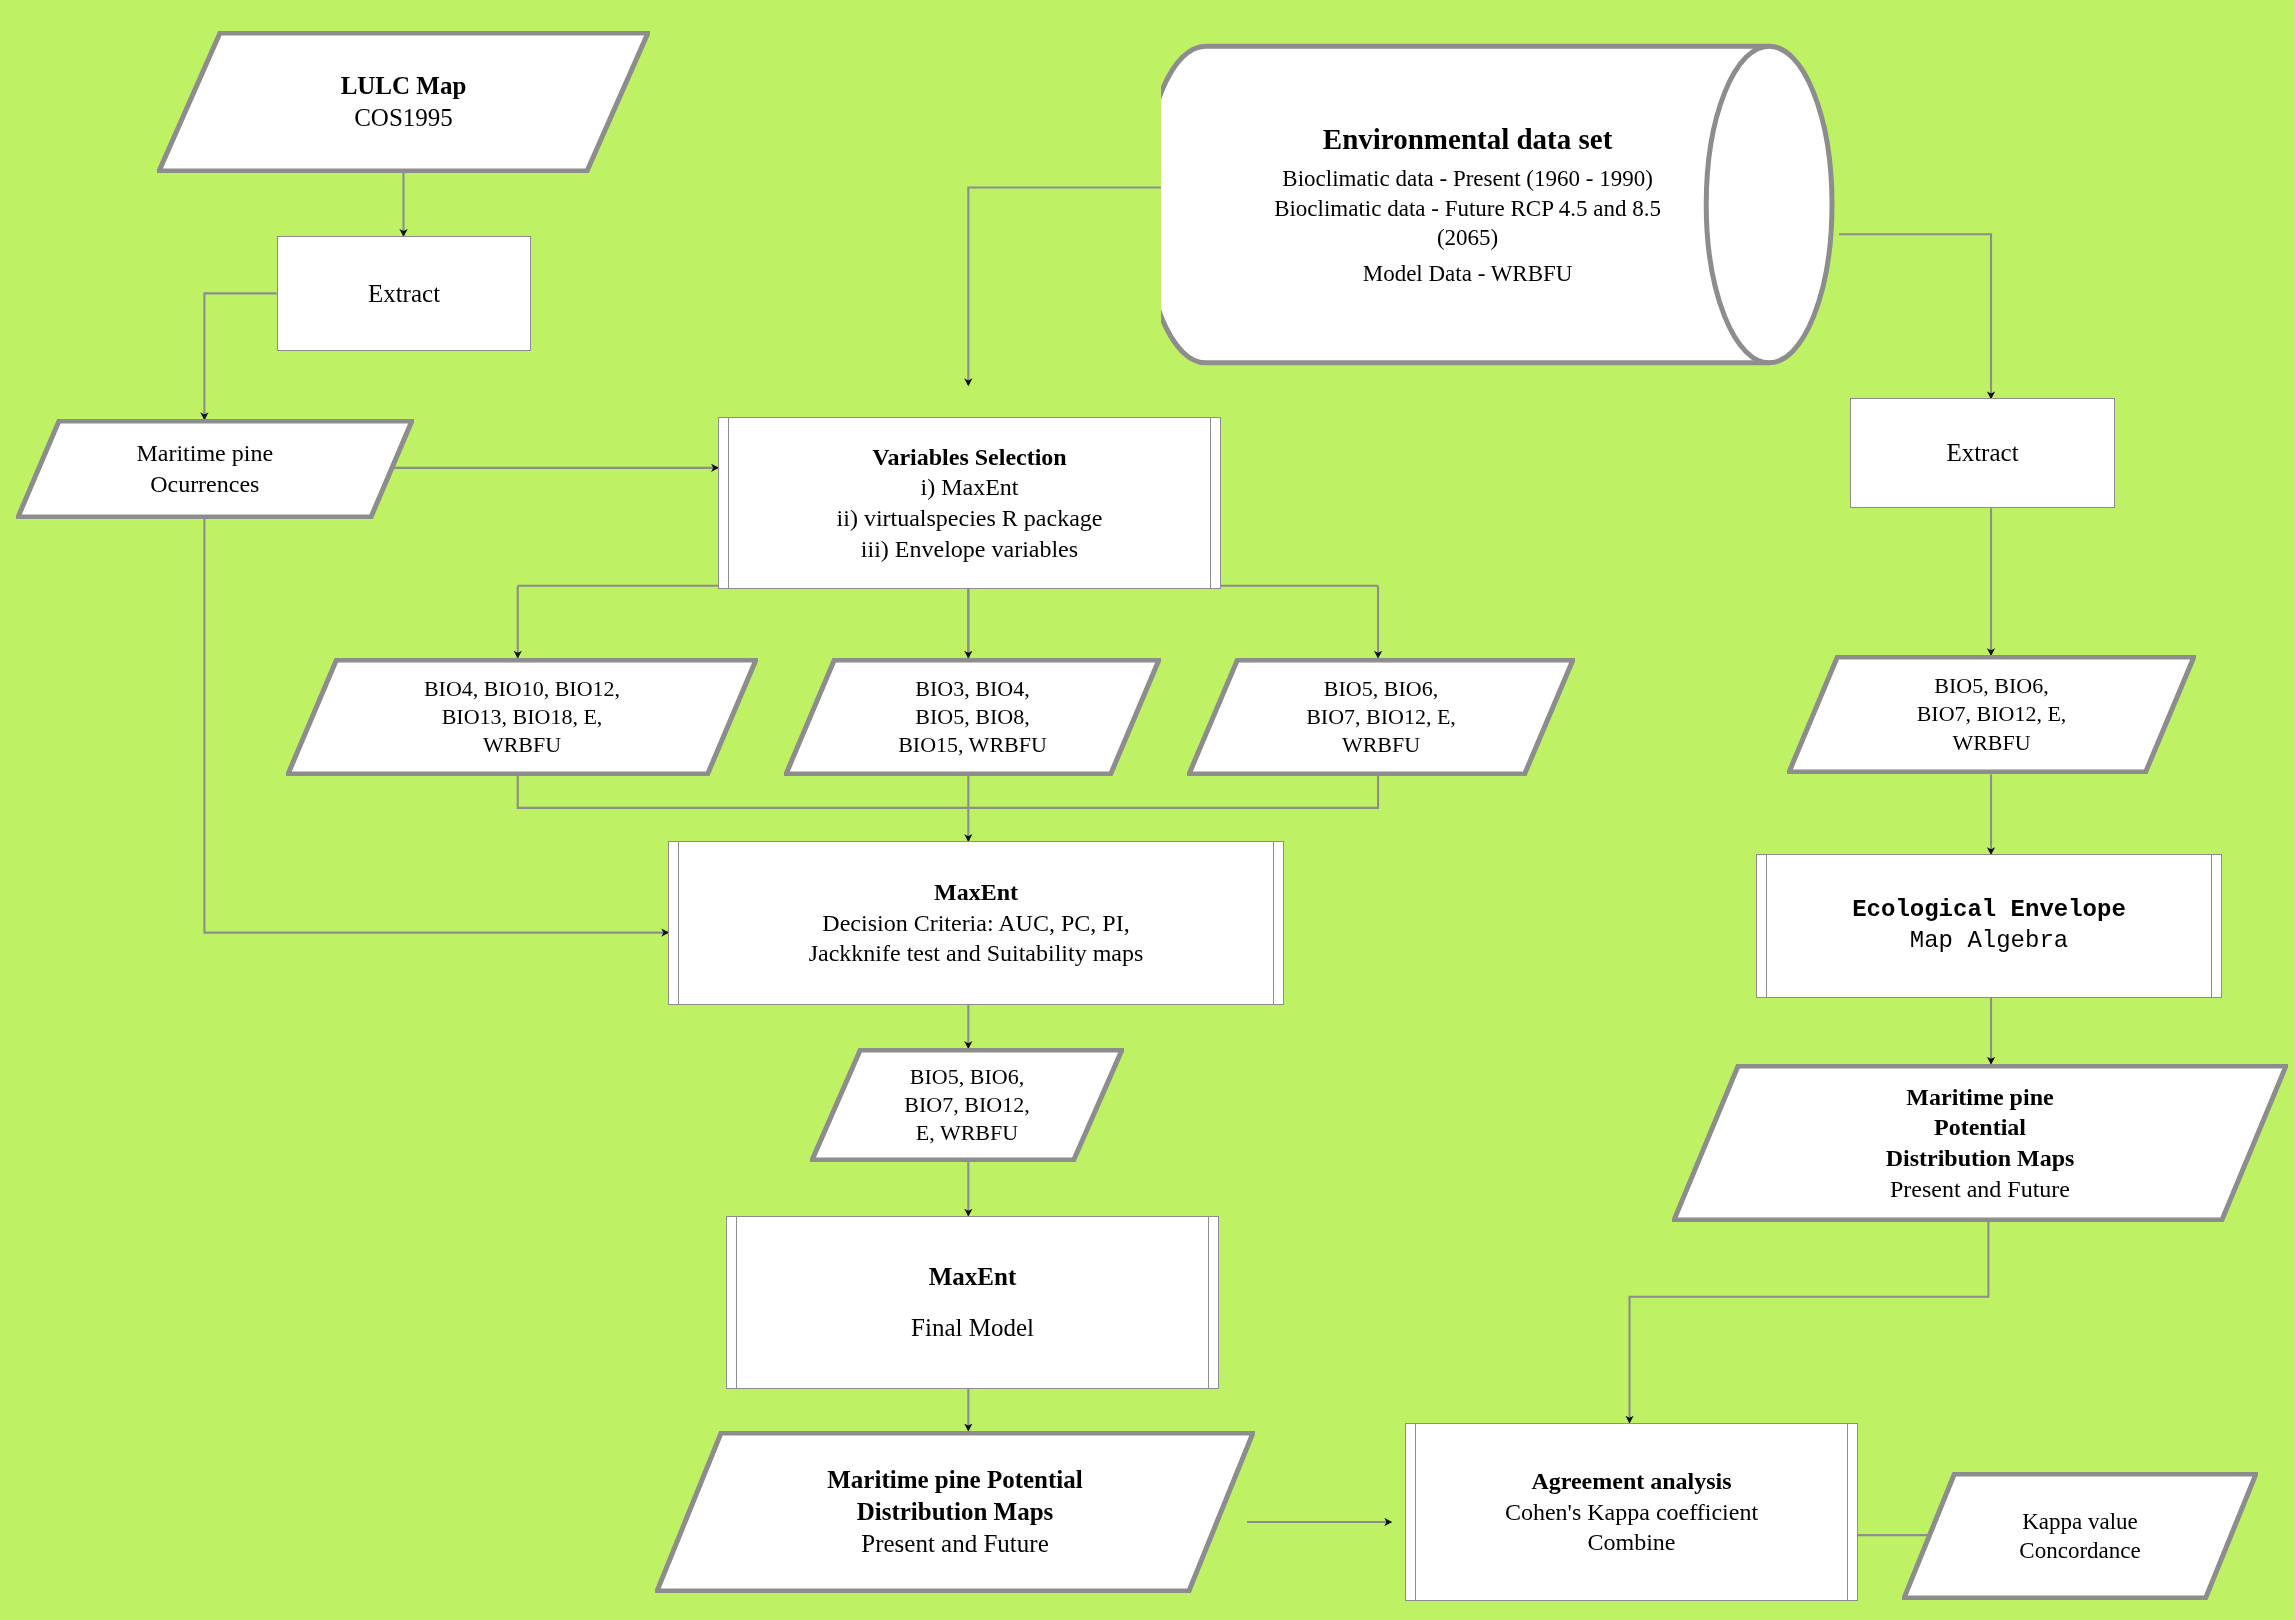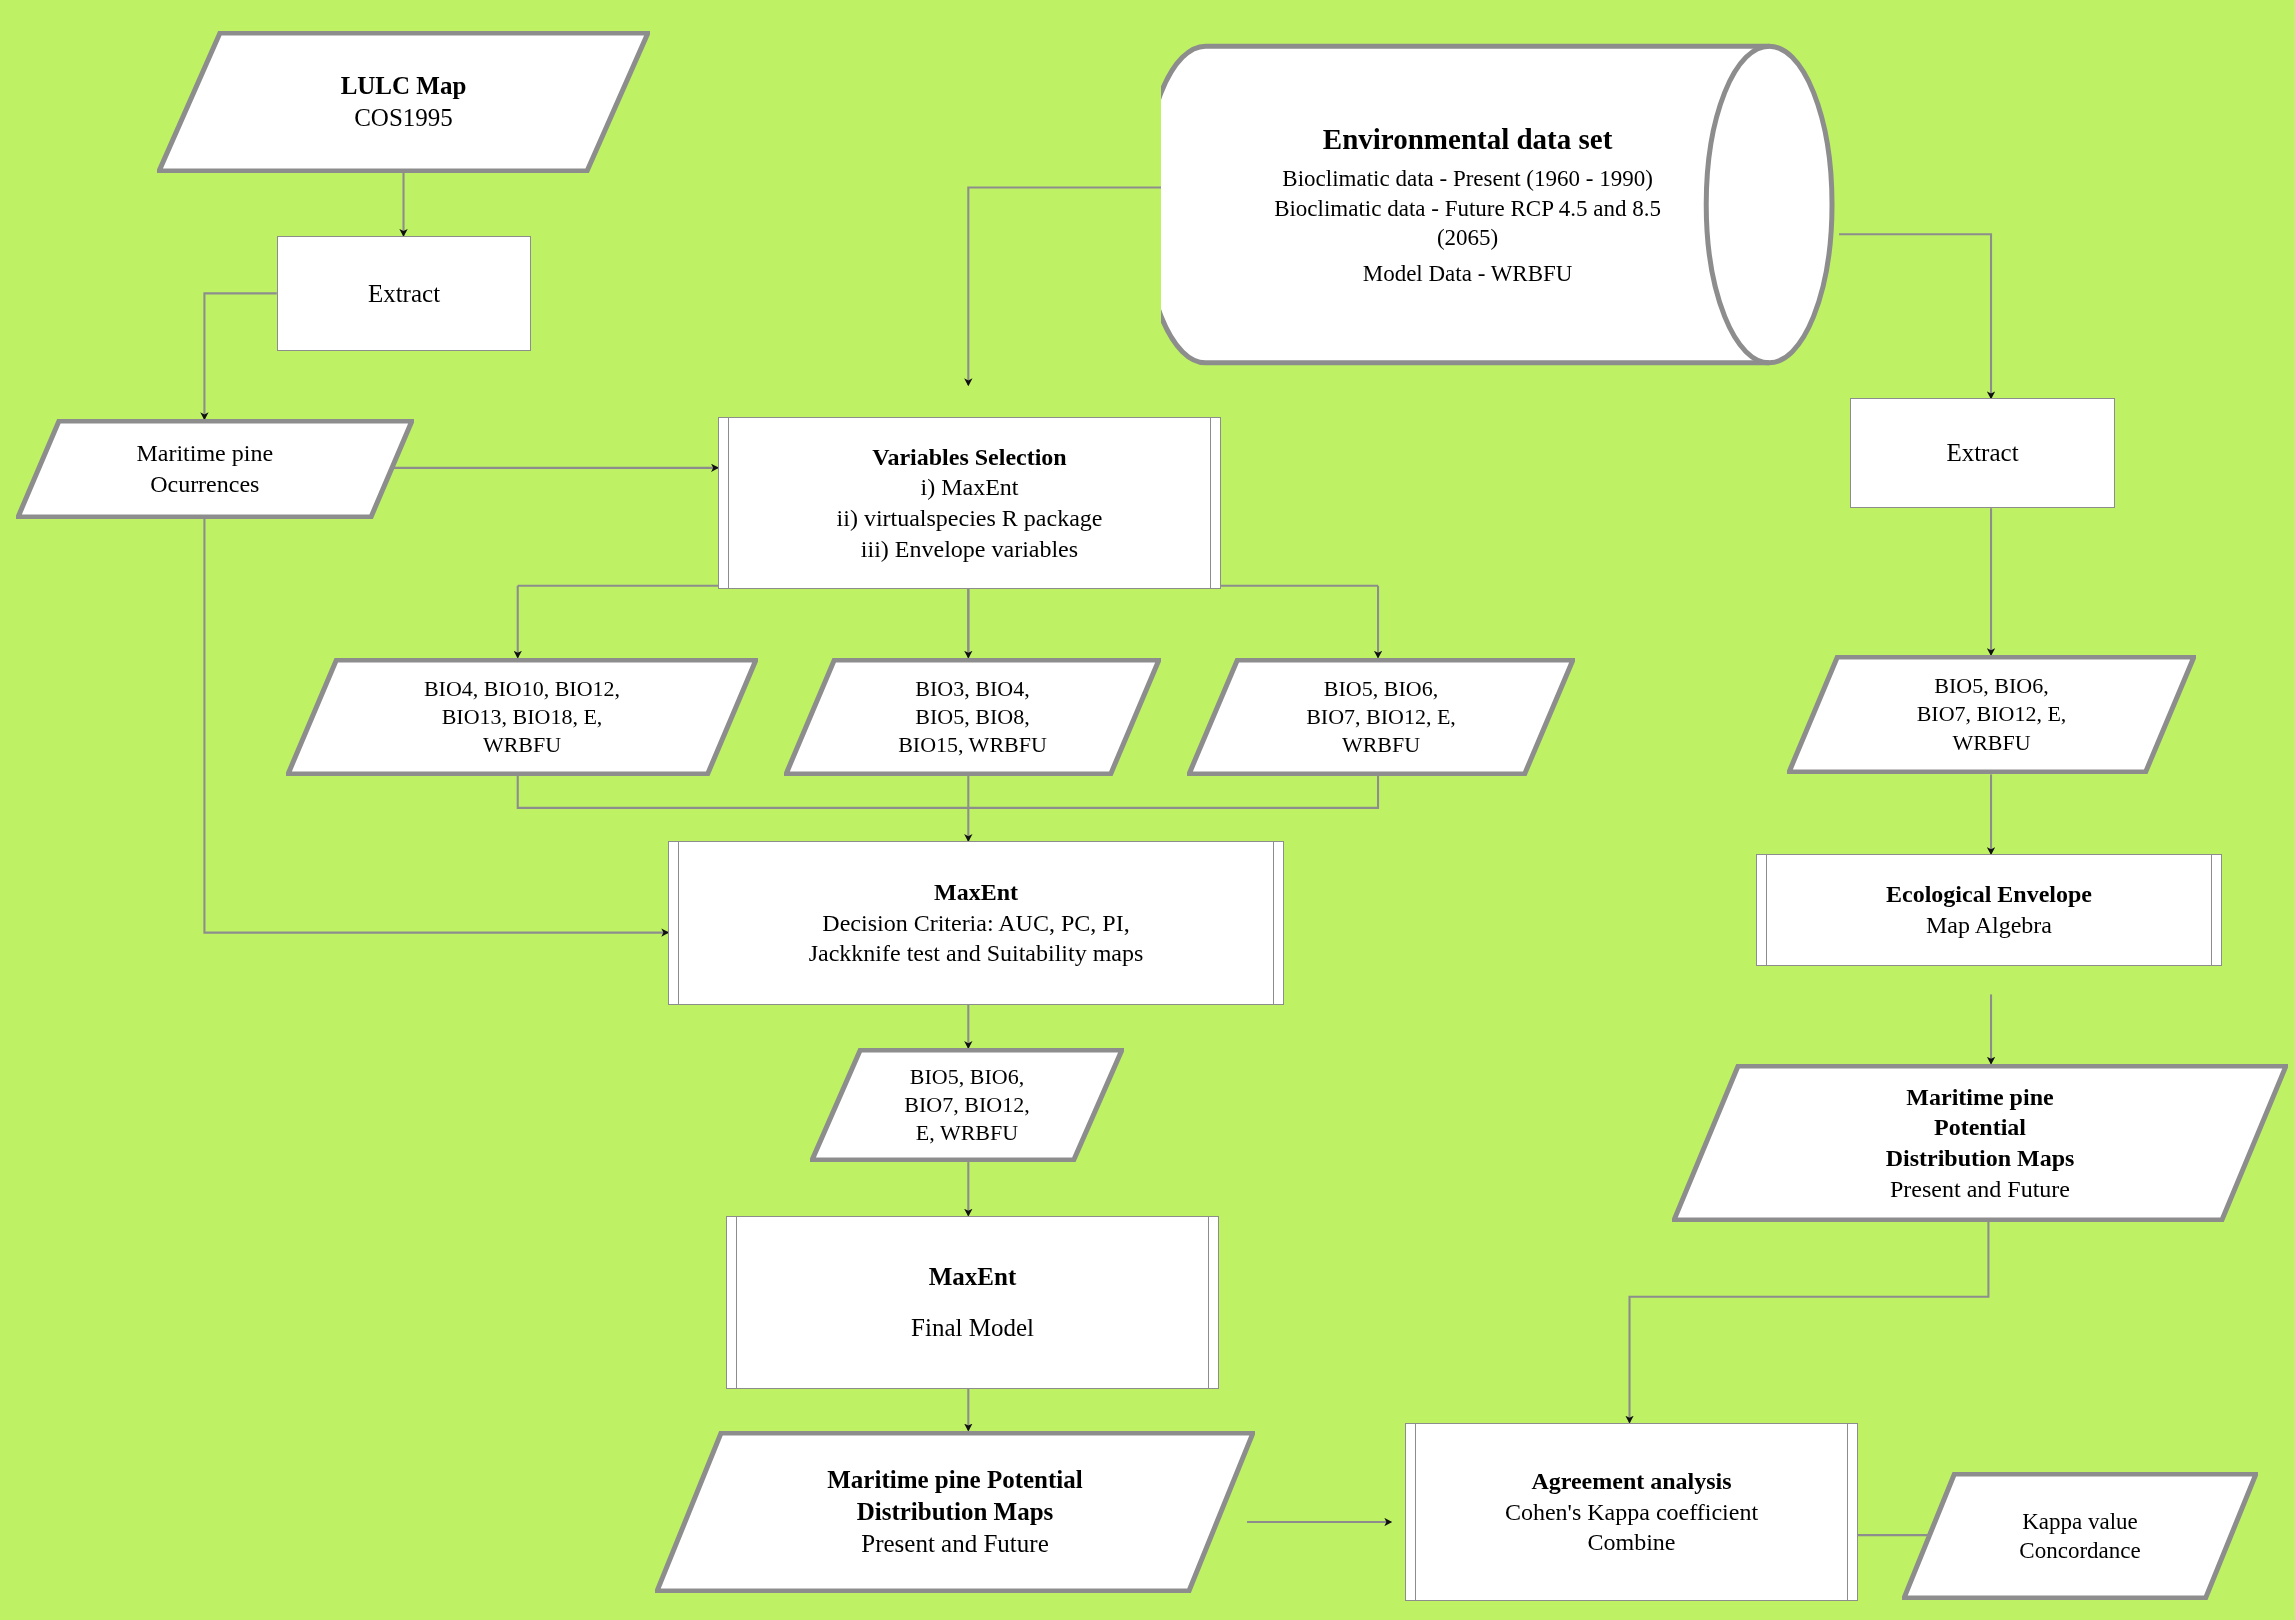--- a/index.html
+++ b/index.html
@@ -189,21 +189,21 @@
   </div>
 
   <div class="node predef" style="left:668px;top:841px;width:616px;height:164px;">
     <div class="txt fs46">
       <span class="ttl">MaxEnt</span>
       <span class="sub">Decision Criteria: AUC, PC, PI,</span>
       <span class="sub">Jackknife test and Suitability maps</span>
     </div>
   </div>
 
-  <div class="node predef" style="left:1756px;top:854px;width:466px;height:112px;">
+  <div class="node predef" style="left:1756px;top:854px;width:466px;height:144px;font-family:Liberation Mono, monospace;">
     <div class="txt fs46">
       <span class="ttl">Ecological Envelope</span>
       <span class="sub">Map Algebra</span>
     </div>
   </div>
 
   <div class="node para" style="left:810px;top:1048px;width:314px;height:114px;">
     <svg class="paraline" viewBox="0 0 600 218" preserveAspectRatio="none">
       <polygon points="96,4 596,4 504,214 4,214" fill="#fff" stroke="#8d8d8d" stroke-width="5" vector-effect="non-scaling-stroke"></polygon>
     </svg>

